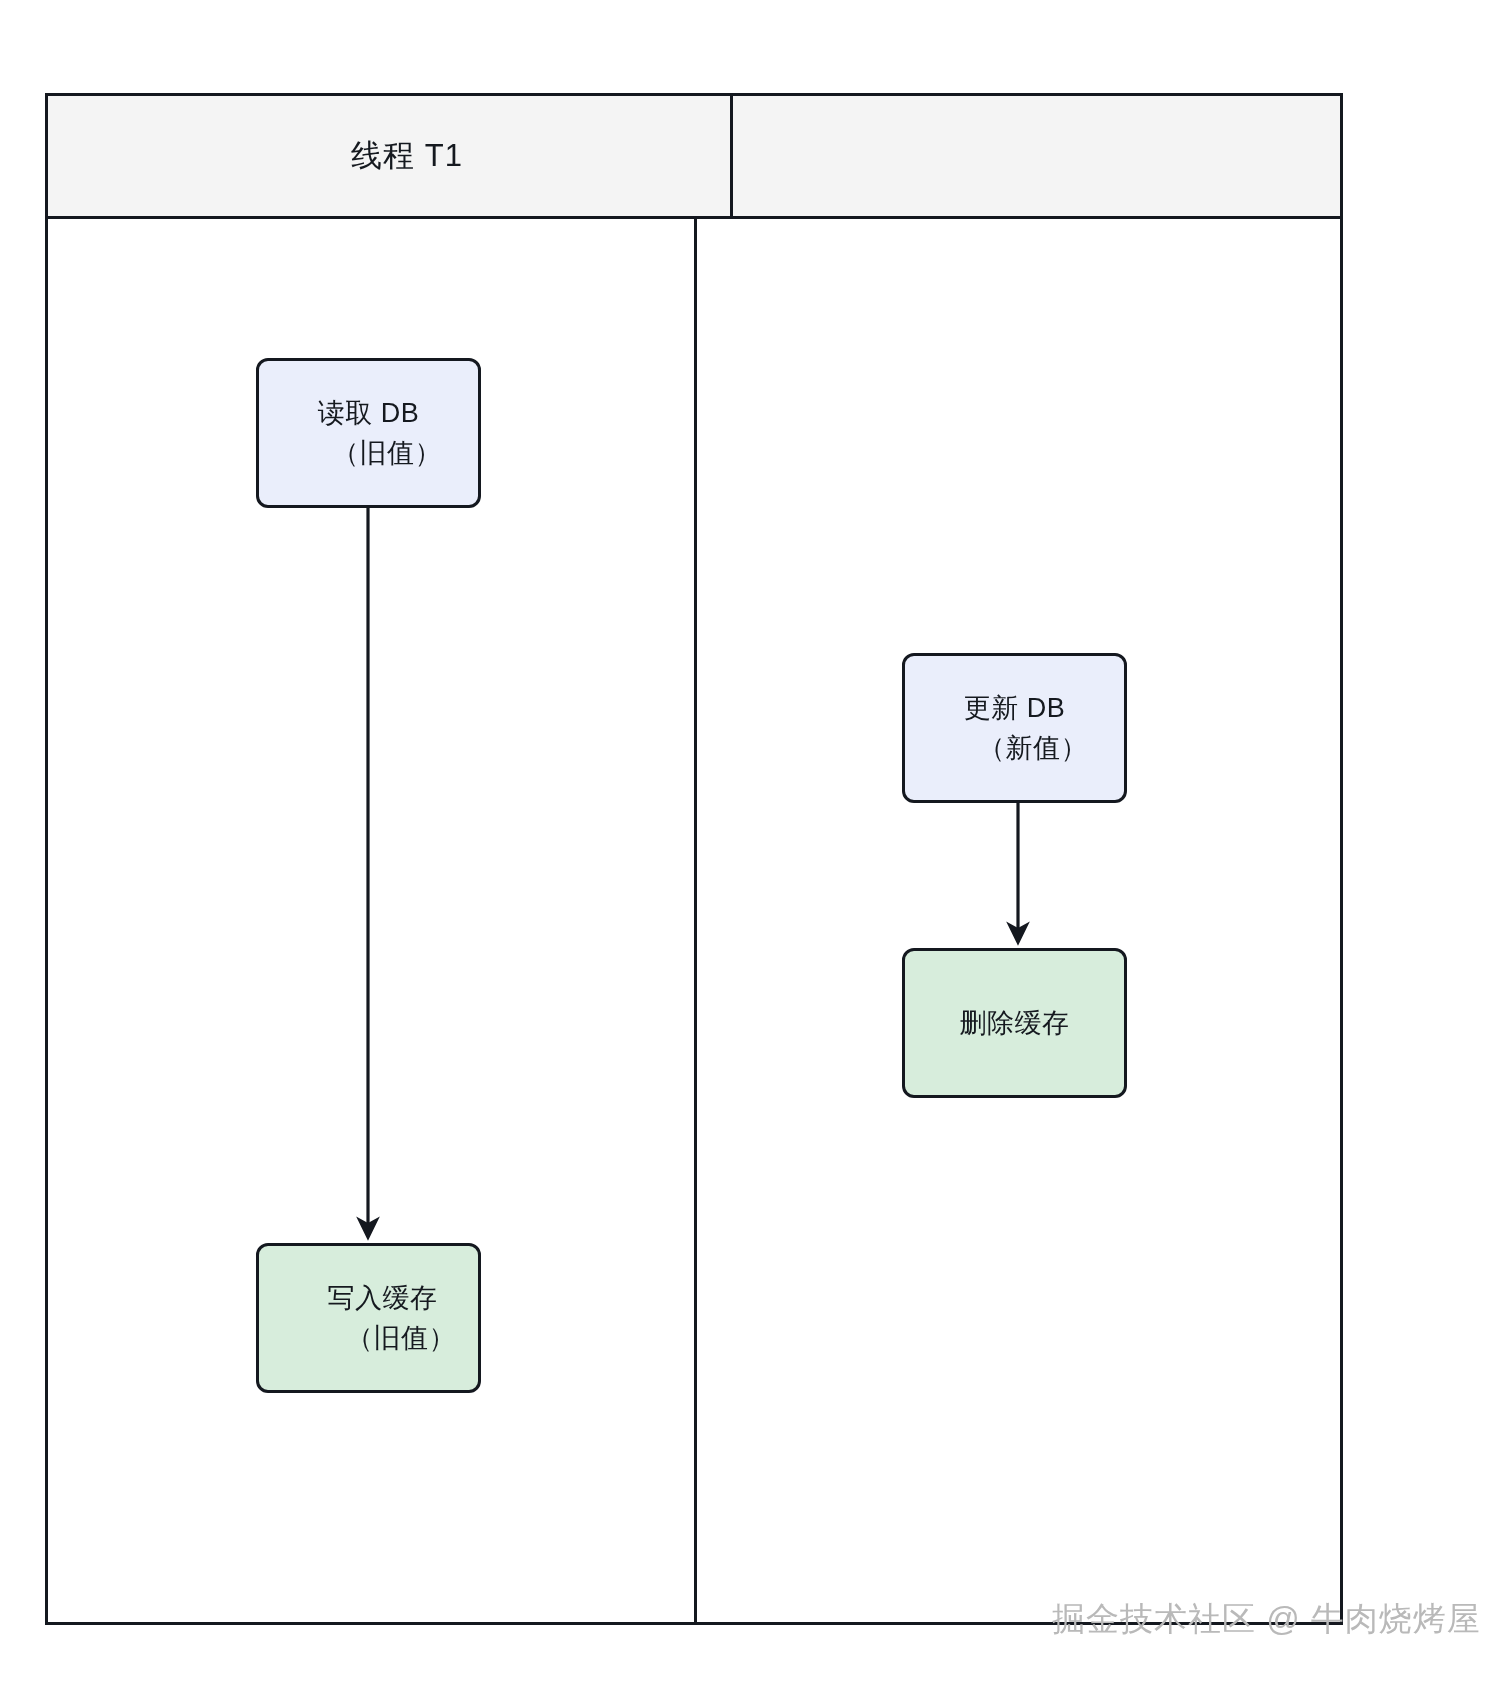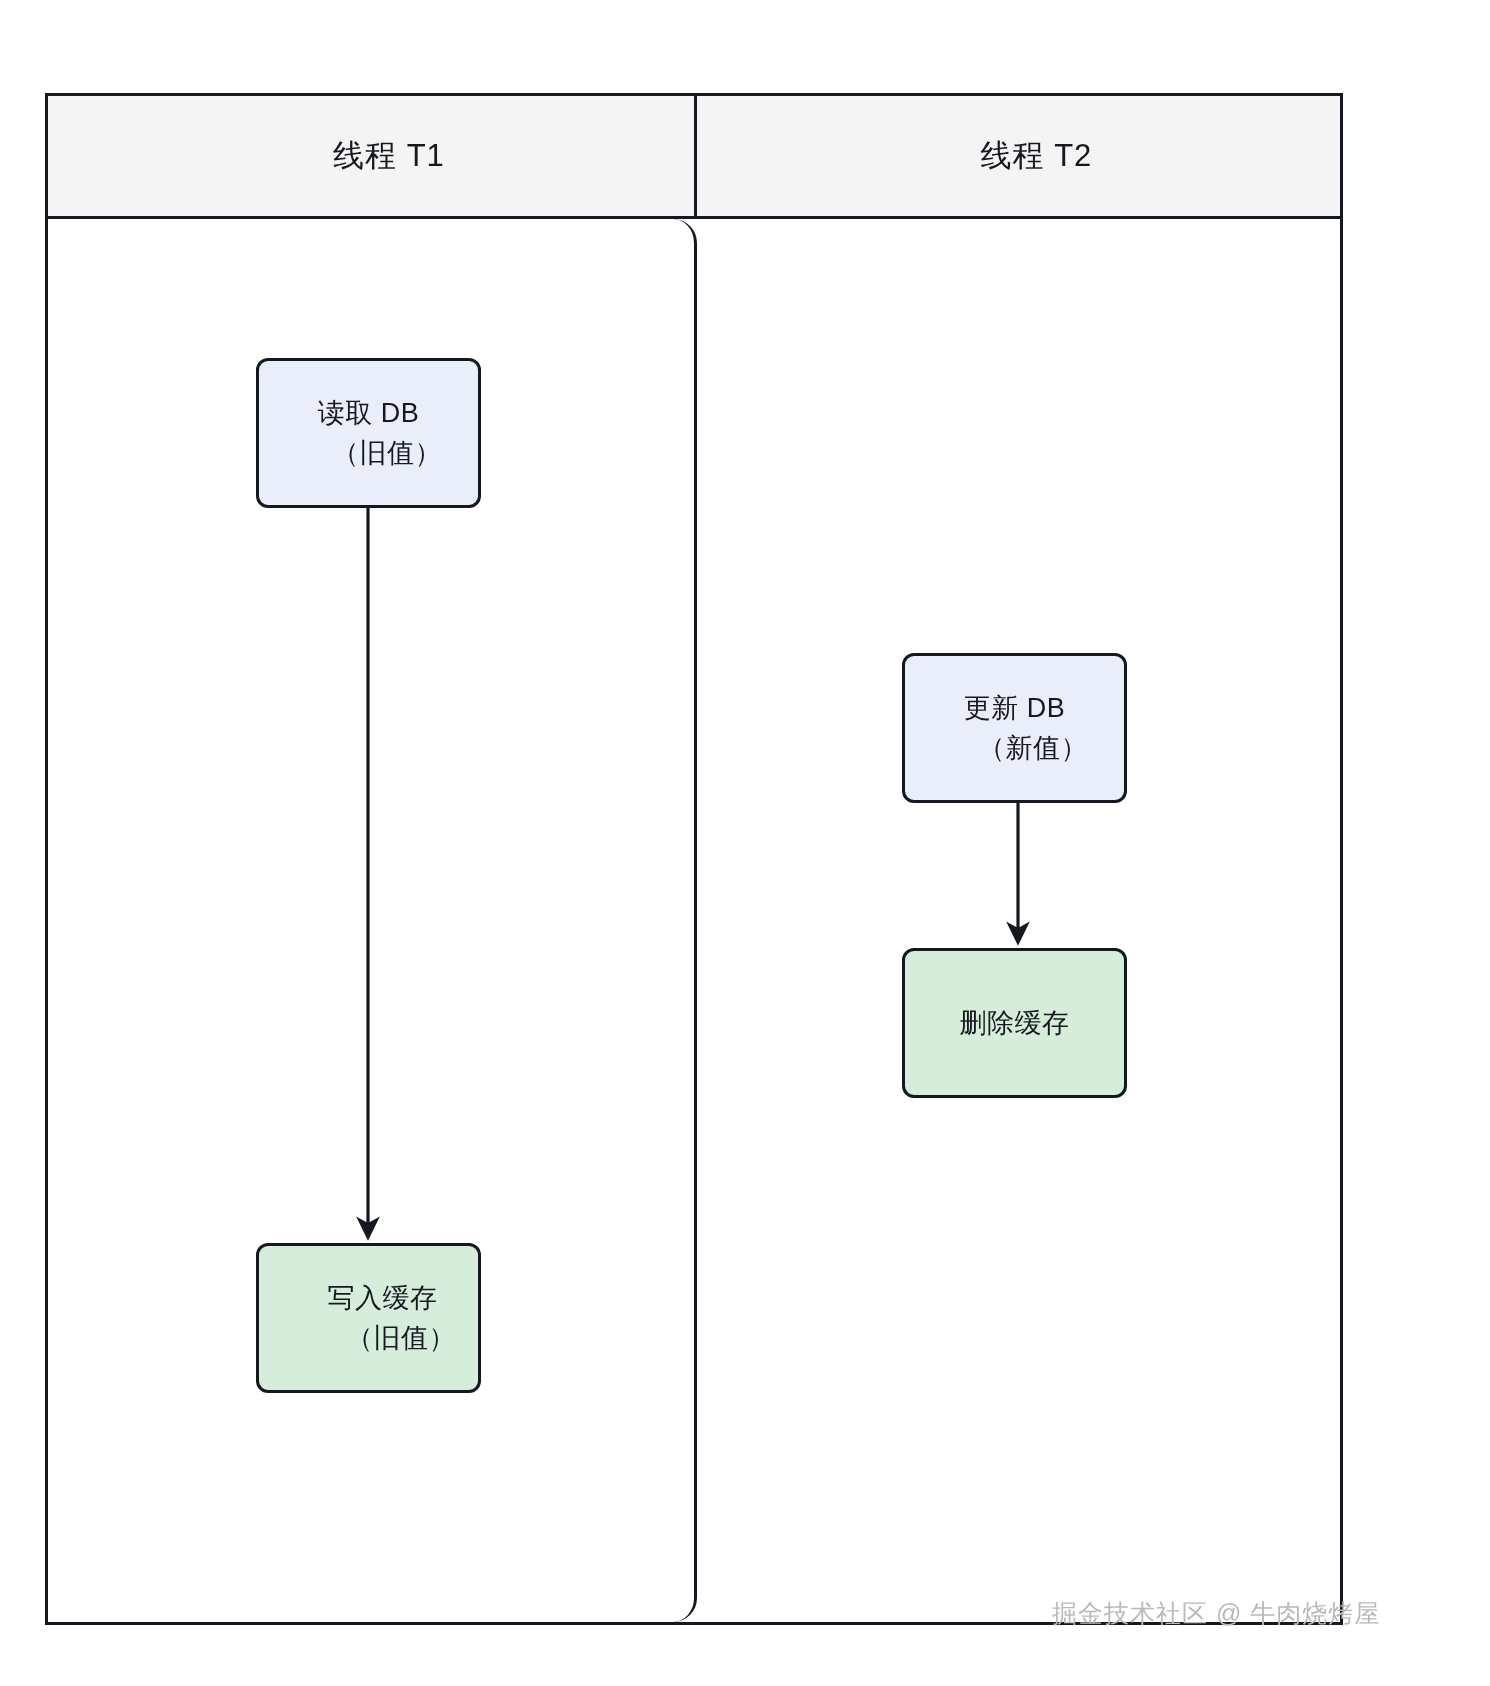--- a/index.html
+++ b/index.html
@@ -66,21 +66,20 @@
     left: 0;
     top: 123px;
     width: 100%;
     height: 1403px;
     display: flex;
   }
   .lane-body {
     height: 100%;
     position: relative;
     box-sizing: border-box;
-    border-radius: 24px;
   }
   .lane-body.left  { width: 649px; border-right: 3px solid #14181f; }
   .lane-body.right { width: 643px; }
 
   
   .node {
     position: absolute;
     box-sizing: border-box;
     border: 3px solid #14181f;
     border-radius: 12px;
@@ -106,39 +105,36 @@
     width: 1490px;
     height: 1686px;
     pointer-events: none;
   }
 
   
   .watermark {
     position: absolute;
     left: 1052px;
     top: 1597px;
-    font-size: 25px;
+    font-size: 33px;
     color: #b9b9b9;
     letter-spacing: 1px;
     white-space: nowrap;
   }
 </style>
 </head>
 <body>
 
 <div id="diagram-root">
 
   <div class="swimlane-frame">
 
     <div class="lane-header-row">
       <div class="lane-header left">
         <span>线程 T1</span>
-      </div>
-      <div class="lane-header right">
-        <span>线程 T2</span>
       </div>
     </div>
 
     <div class="lane-body-row">
 
       <div class="lane-body left">
 
         <div class="node blue" style="left:208px; top:139px; width:225px; height:150px;">
           <span class="line1">读取 DB</span>
           <span class="line2">（旧值）</span>

